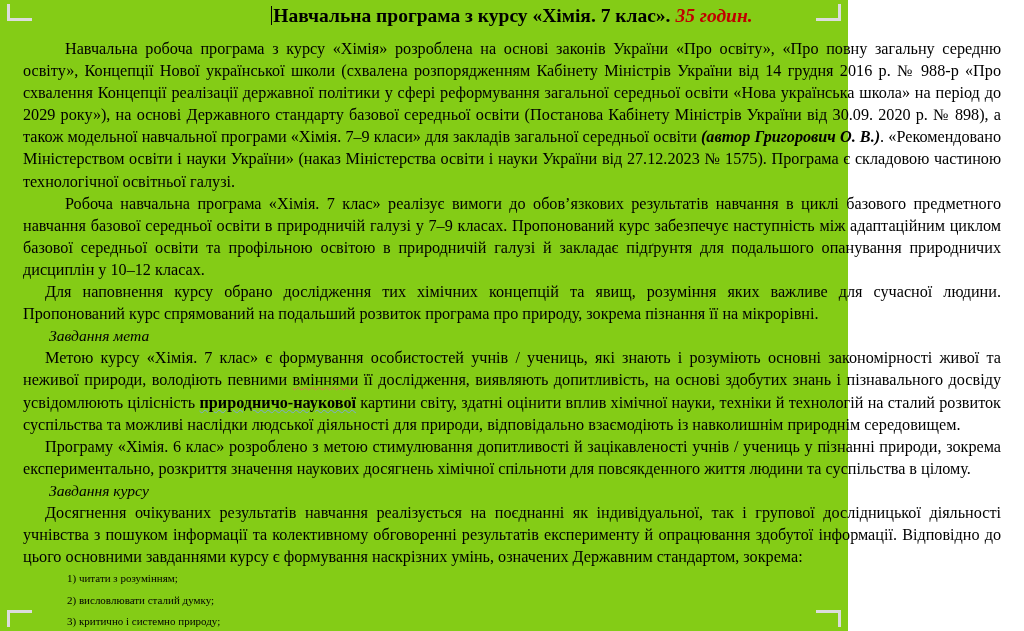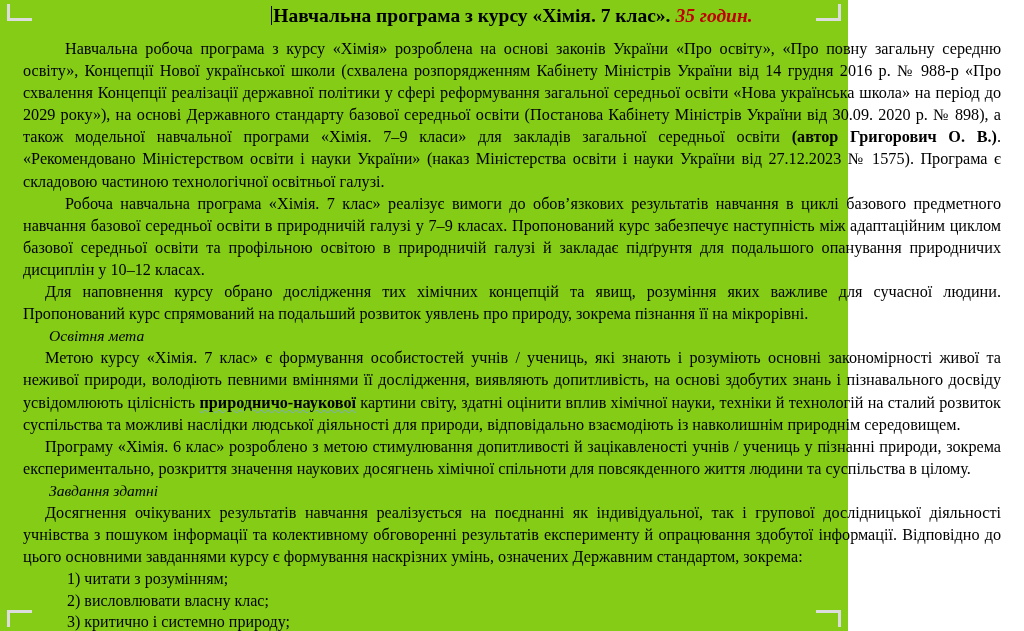--- a/index.html
+++ b/index.html
@@ -84,45 +84,46 @@
 
   .heading-italic {
     margin: 0;
     font-size: 15.6px;
     line-height: 22.1px;
     font-style: italic;
     text-indent: 26px;
     text-align: left;
   }
 
-  b.bi { font-weight: bold; }
+  b.bi { font-weight: bold; font-style: italic; }
 
   
   .sq-red {
+    text-decoration: underline;
     text-decoration-style: wavy;
     text-decoration-color: #e06666;
     text-decoration-thickness: 1px;
     text-underline-offset: 1px;
   }
   .sq-blue {
     text-decoration: underline;
     text-decoration-style: wavy;
     text-decoration-color: #7ba7d7;
     text-decoration-thickness: 1px;
     text-underline-offset: 1px;
     font-weight: bold;
   }
 
   ol.numbered {
     list-style: none;
     margin: 0;
     padding: 0;
   }
   ol.numbered li {
-    font-size: 16px;
+    font-size: 11px;
     line-height: 21.6px;
     padding-left: 44px;
     text-align: left;
   }
 </style>
 </head>
 <body>
 
 <div class="page">
 
@@ -133,32 +134,32 @@
 
   <div class="content">
 
     <h1 class="doc-title">
       <span class="caret"></span><span class="title-main">Навчальна програма з курсу «Хімія. 7 клас».</span>
       <span class="title-hours">35 годин.</span>
     </h1>
 
     <p class="para indent-lg">Навчальна робоча програма з курсу «Хімія» розроблена на основі законів України «Про освіту», «Про повну загальну середню освіту», Концепції Нової української школи (схвалена розпорядженням Кабінету Міністрів України від 14 грудня 2016 р. № 988-р «Про схвалення Концепції реалізації державної політики у сфері реформування загальної середньої освіти «Нова українська школа» на період до 2029 року»), на основі Державного стандарту базової середньої освіти (Постанова Кабінету Міністрів України від 30.09. 2020 р. № 898), а також модельної навчальної програми «Хімія. 7–9 класи» для закладів загальної середньої освіти <b class="bi">(автор Григорович О. В.)</b>. «Рекомендовано Міністерством освіти і науки України» (наказ Міністерства освіти і науки України від 27.12.2023 № 1575). Програма є складовою частиною технологічної освітньої галузі.</p>
     <p class="para indent-lg">Робоча навчальна програма «Хімія. 7 клас» реалізує вимоги до обов’язкових результатів навчання в циклі базового предметного навчання базової середньої освіти в природничій галузі у 7–9 класах. Пропонований курс забезпечує наступність між адаптаційним циклом базової середньої освіти та профільною освітою в природничій галузі й закладає підґрунтя для подальшого опанування природничих дисциплін у 10–12 класах.</p>
-    <p class="para indent-sm">Для наповнення курсу обрано дослідження тих хімічних концепцій та явищ, розуміння яких важливе для сучасної людини. Пропонований курс спрямований на подальший розвиток уявлень про природу, зокрема пізнання її на мікрорівні.</p>
+    <p class="para indent-sm">Для наповнення курсу обрано дослідження тих хімічних концепцій та явищ, розуміння яких важливе для сучасної людини. Пропонований курс спрямований на подальший розвиток програма про природу, зокрема пізнання її на мікрорівні.</p>
 
-    <p class="heading-italic">Освітня мета</p>
+    <p class="heading-italic">Завдання мета</p>
 
     <p class="para indent-sm">Метою курсу «Хімія. 7 клас» є формування особистостей учнів / учениць, які знають і розуміють основні закономірності живої та неживої природи, володіють певними <span class="sq-red">вміннями</span> її дослідження, виявляють допитливість, на основі здобутих знань і пізнавального досвіду усвідомлюють цілісність <span class="sq-blue">природничо-наукової</span> картини світу, здатні оцінити вплив хімічної науки, техніки й технологій на сталий розвиток суспільства та можливі наслідки людської діяльності для природи, відповідально взаємодіють із навколишнім природнім середовищем.</p>
     <p class="para indent-sm">Програму «Хімія. 6 клас» розроблено з метою стимулювання допитливості й зацікавленості учнів / учениць у пізнанні природи, зокрема експериментально, розкриття значення наукових досягнень хімічної спільноти для повсякденного життя людини та суспільства в цілому.</p>
 
-    <p class="heading-italic">Завдання здатні</p>
+    <p class="heading-italic">Завдання курсу</p>
 
     <p class="para indent-sm">Досягнення очікуваних результатів навчання реалізується на поєднанні як індивідуальної, так і групової дослідницької діяльності учнівства з пошуком інформації та колективному обговоренні результатів експерименту й опрацювання здобутої інформації. Відповідно до цього основними завданнями курсу є формування наскрізних умінь, означених Державним стандартом, зокрема:</p>
 
     <ol class="numbered">
       <li><span>1) </span><span>читати з розумінням;</span></li>
-      <li><span>2) </span><span>висловлювати власну клас;</span></li>
+      <li><span>2) </span><span>висловлювати сталий думку;</span></li>
       <li><span>3) </span><span>критично і системно природу;</span></li>
 
     </ol>
 
   </div>
 </div>
 
 </body></html>

